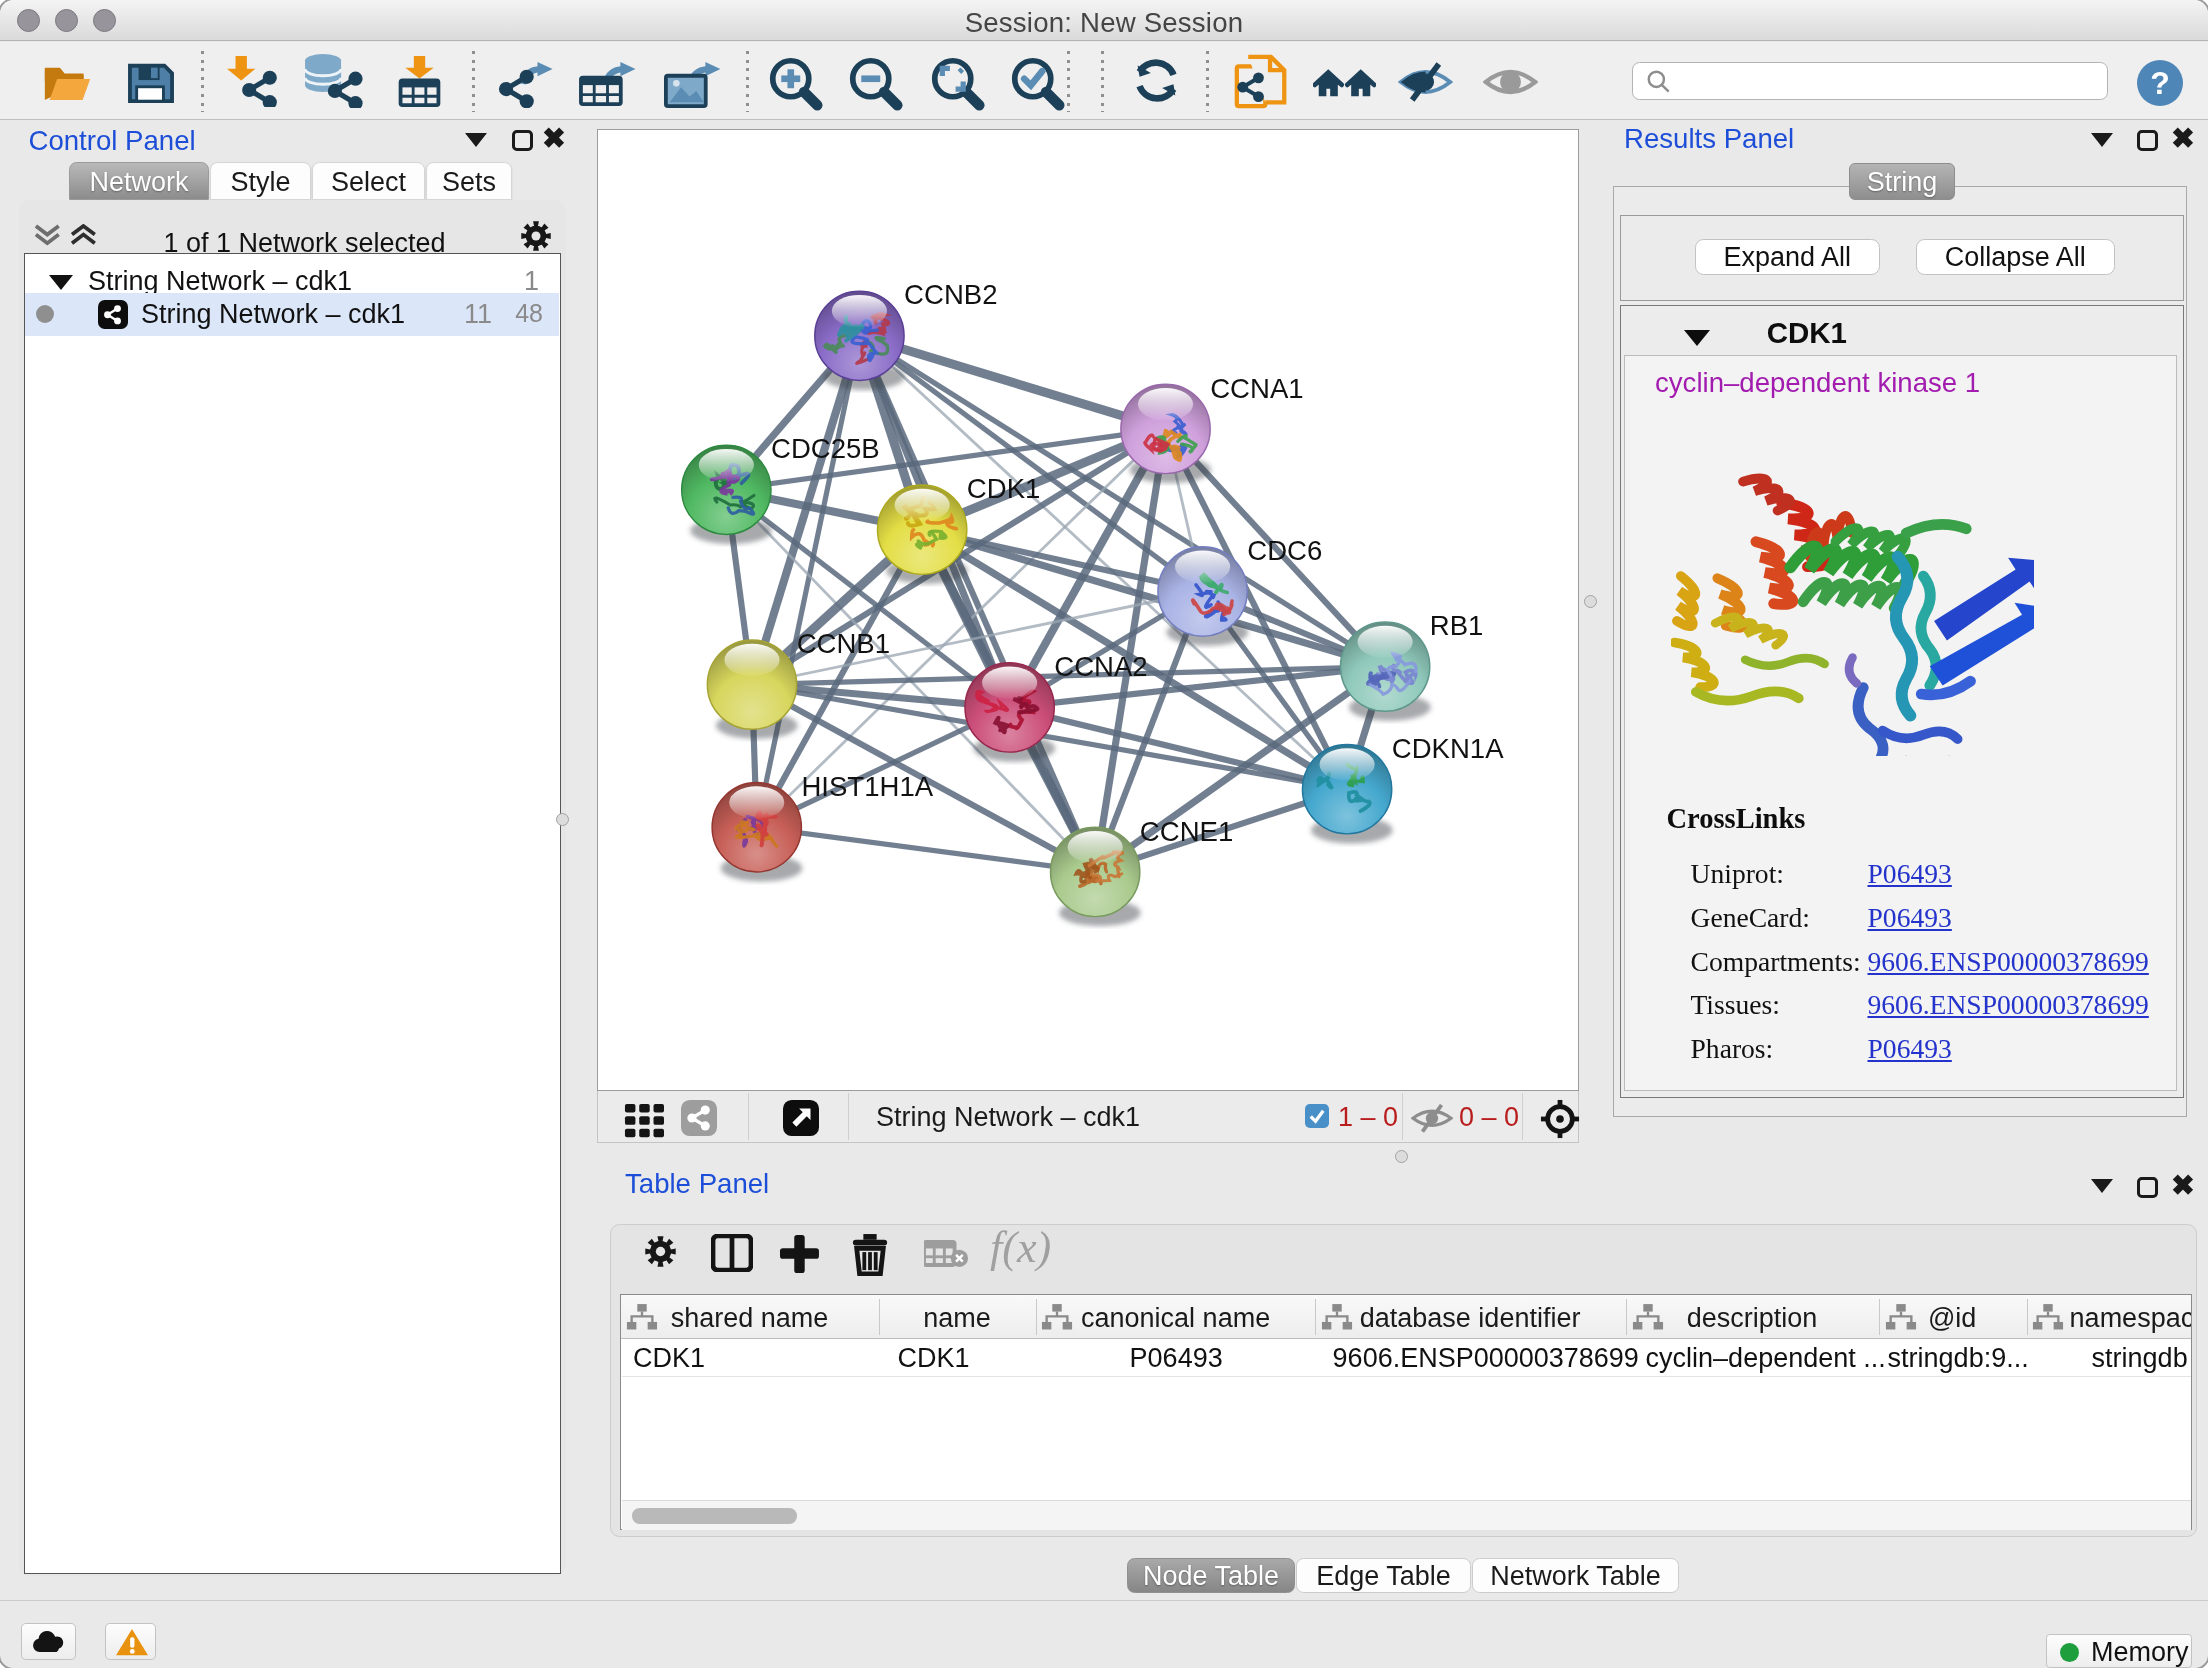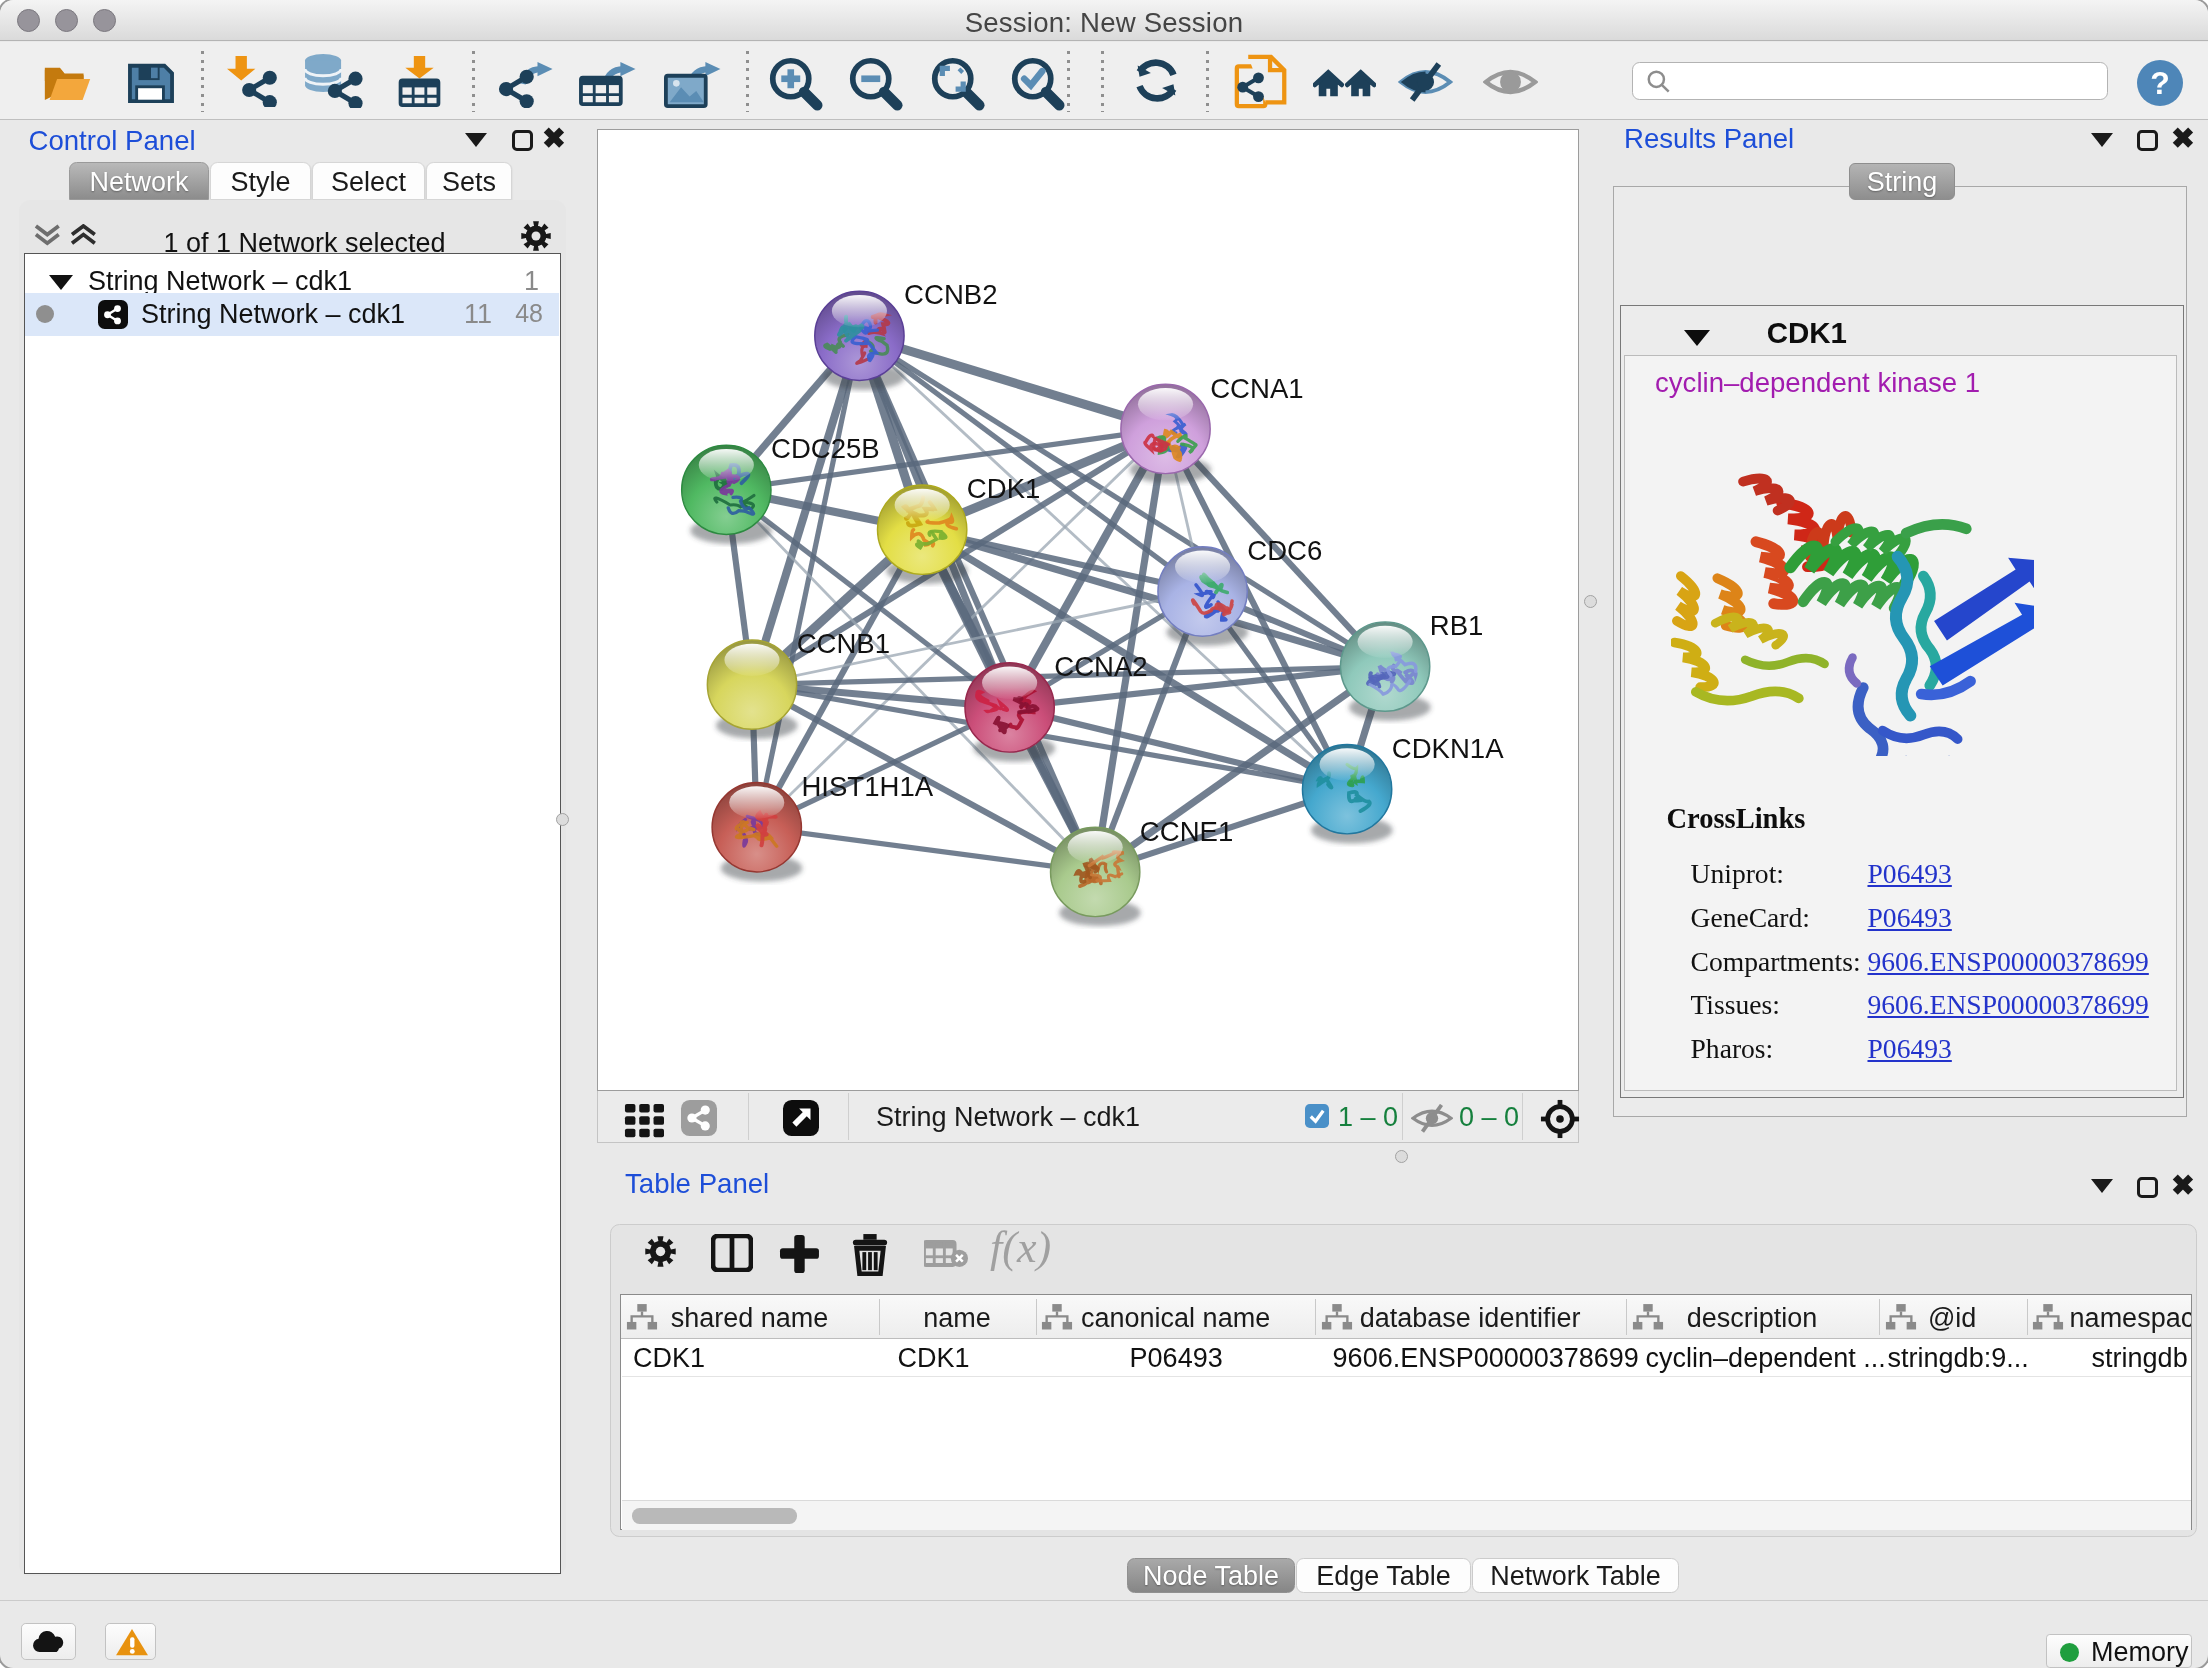--- a/index.html
+++ b/index.html
@@ -38,21 +38,21 @@
 .serif { font-family:"Liberation Serif", serif; }
 .link { color:#2333cb; text-decoration:underline; font-family:"Liberation Serif", serif; font-size:27.6px; }
 #tp-container { left:610px; top:1224px; width:1587px; height:313px; background:#e4e4e4; border:1px solid #cccccc; border-radius:9.5px; }
 #tp-table { left:8.6px; top:69px; width:1572px; height:236px; background:#ffffff; border:1px solid #8a8a8a; }
 #tp-header { left:0; top:0; width:1570px; height:44px; background:linear-gradient(#f9f9f9,#ededed); border-bottom:1px solid #bdbdbd; }
 .colsep { top:3.8px; height:36px; width:1px; background:#c9c9c9; }
 .hdrtext { font-size:27px; color:#1a1a1a; top:7.6px; text-align:center; }
 .celltext { font-size:27px; color:#111; }
 #statusline { left:0; top:1600px; width:2208px; height:1px; background:#cbcbcb; }
 .sbtn { background:linear-gradient(#fdfdfd,#ededed); border:1.4px solid #c2c2c2; border-radius:4.8px; }
-.gray { color:#15803d; }
+.gray { color:#b91c1c; }
 svg { display:block; }
 </style>
 </head>
 <body>
 
 <div id="titlebar" class="abs">
   <div class="light abs" style="left:17px"></div>
   <div class="light abs" style="left:55px"></div>
   <div class="light abs" style="left:93px"></div>
 </div>
@@ -635,20 +635,24 @@
 <div class="knob abs" style="left:556px;top:813px"></div>
 <div class="knob abs" style="left:1584px;top:595px"></div>
 <div class="knob abs" style="left:1395px;top:1150px"></div>
 
 <div class="abs panel-title" style="left:1624px;top:123px">Results Panel</div>
 <div class="hdr-tri abs" style="left:2091px;top:133px"></div>
 <div class="hdr-box abs" style="left:2137px;top:130px"></div>
 <div class="hdr-x abs" style="left:2171px;top:128px">✖</div>
 <div class="abs" style="left:1849px;top:163px;width:106px;height:37px;border-radius:6px;background:linear-gradient(#b4b4b4,#8e8e8e);border:1px solid #8e8e8e;color:#fff;text-align:center;line-height:36px;font-size:27px;text-shadow:0 1px 1.9px rgba(0,0,0,0.35);z-index:5">String</div>
 <div id="rp-outer" class="abs">
+  <div id="rp-boxa" class="abs">
+    <div class="rbtn abs" style="left:74px;top:23px;width:185px">Expand All</div>
+    <div class="rbtn abs" style="left:295px;top:23px;width:199px">Collapse All</div>
+  </div>
   <div id="rp-boxb" class="abs">
     <div class="abs" style="left:63px;top:24px;width:0;height:0;border-left:13.3px solid transparent;border-right:13.3px solid transparent;border-top:16px solid #0d0d0d"></div>
     <div class="abs" style="left:146px;top:9.5px;font-size:29.5px;font-weight:bold;color:#0d0d0d">CDK1</div>
     <div id="rp-content" class="abs">
       <div class="abs" style="left:29.5px;top:11.4px;font-size:27.6px;color:#a21caf">cyclin–dependent kinase 1</div>
       <div class="abs" style="left:46px;top:98px">
 <svg width="363" height="302" viewBox="0 0 382 318">
             <g transform="translate(191,159) scale(1.13) translate(-186,-155)">
               <g transform="rotate(68 120 60)">
                 <path d="M120 60 c14 -26 27 -26 16 0 c14 -26 27 -26 16 0 c14 -26 27 -26 16 0 c14 -26 27 -26 16 0" fill="none" stroke="#cf2717" stroke-width="10" stroke-linecap="round"></path>

